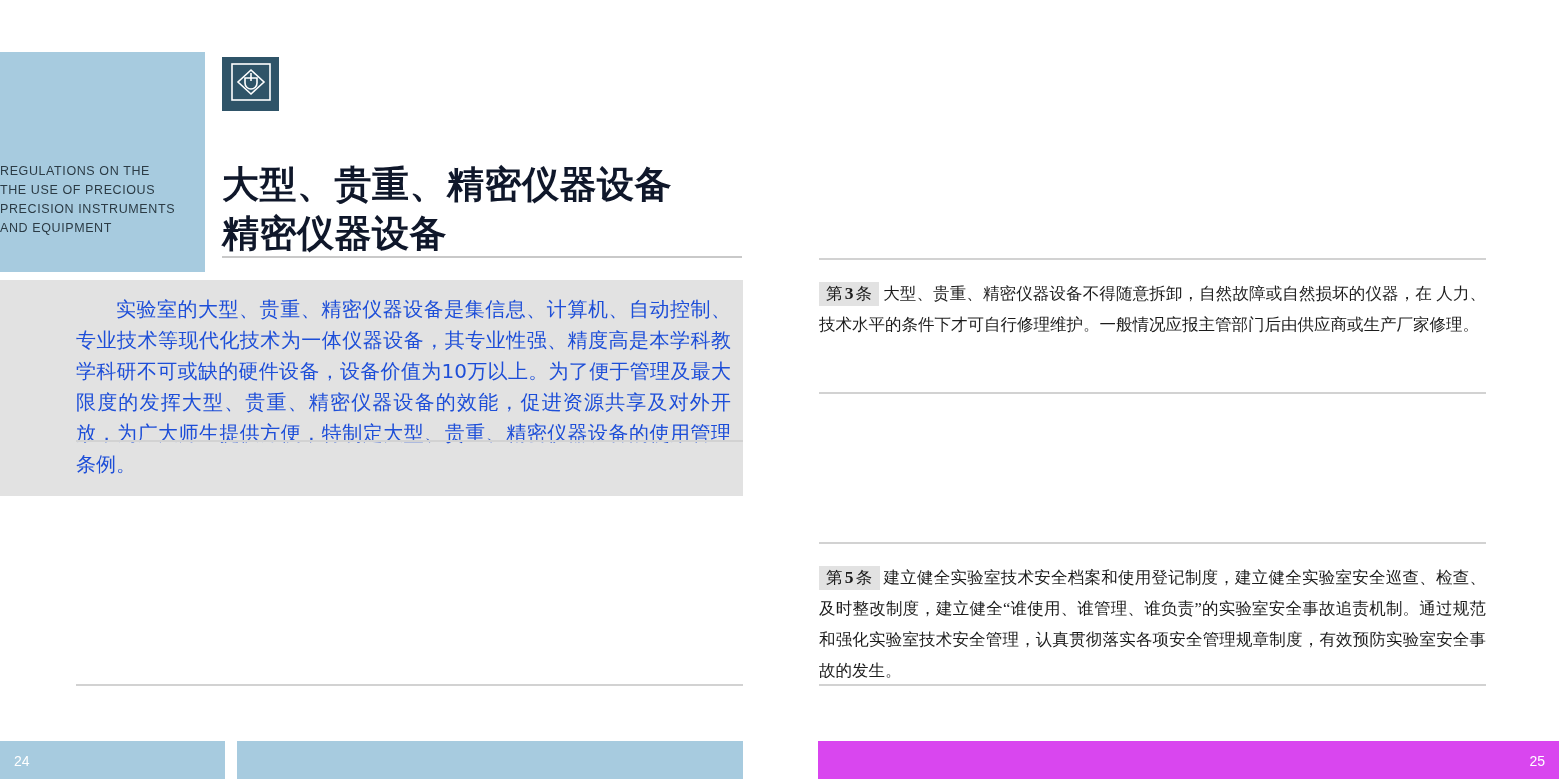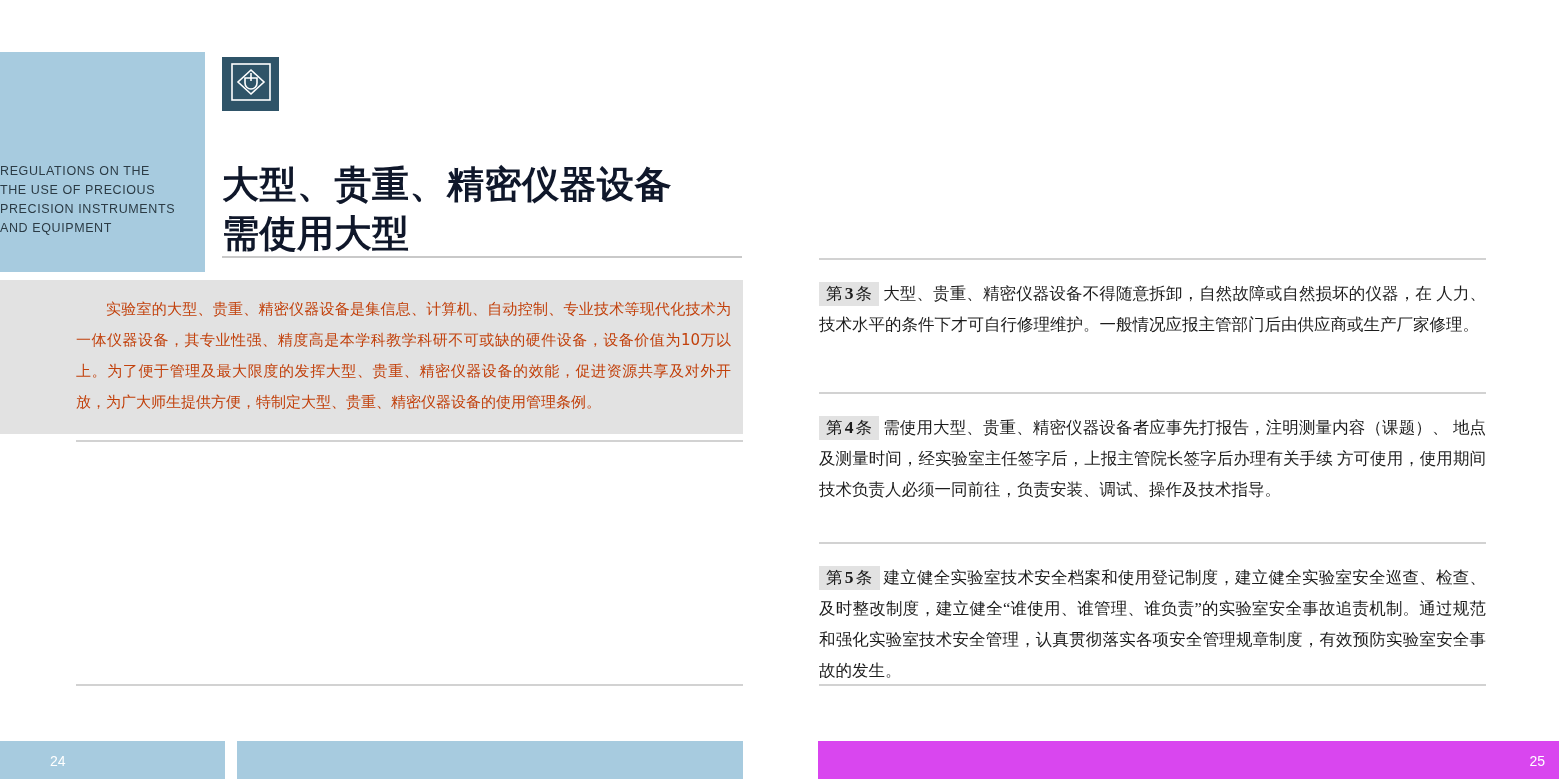--- a/index.html
+++ b/index.html
@@ -92,23 +92,23 @@
     position: absolute;
     left: 0;
     top: 280px;
     width: 743px;
     background: #e2e2e2;
     padding: 14px 0 16px 0;
     box-sizing: border-box;
   }
   .intro-text {
     margin: 0 12px 0 76px;
-    font-size: 15px;
+    font-size: 20px;
     line-height: 31px;
-    color: #c2410c;
+    color: #1d4ed8;
     text-align: justify;
     text-indent: 2em;
     font-family: "DejaVu Sans", "Liberation Sans", sans-serif;
   }
 
   .article {
     position: absolute;
     font-family: Liberation Serif, serif;
   }
   .article .sep {
@@ -181,21 +181,21 @@
   .fb2 { left: 237px; width: 506px; background: #a7cbdf; }
   .fb3 { left: 818px; width: 741px; background: #d946ef; }
 
   .pagenum {
     position: absolute;
     bottom: 10px;
     font-size: 14px;
     color: #ffffff;
     font-family: "Liberation Sans", sans-serif;
   }
-  .pn-left { left: 14px; margin-left: 36px; }
+  .pn-left { left: 14px; }
   .pn-right { right: 14px; }
 </style>
 </head>
 <body>
 
 <div class="page">
 
   <div class="left-page">
 
     <div class="blue-banner"></div>
@@ -213,21 +213,21 @@
           <rect x="1" y="1" width="38" height="36" fill="none" stroke="#ffffff" stroke-width="1.6"></rect>
           <polygon points="20,7 33,19 20,31 7,19" fill="none" stroke="#ffffff" stroke-width="1.6"></polygon>
           <path d="M14 15 h12 v5 a6 6 0 0 1 -12 0 z" fill="none" stroke="#ffffff" stroke-width="1.6"></path>
           <line x1="20" y1="10" x2="20" y2="18" stroke="#ffffff" stroke-width="1.6"></line>
         </svg>
       </span>
     </div>
 
     <div class="title-block">
       <div class="title-line">大型、贵重、精密仪器设备</div>
-      <div class="title-line">需使用大型</div>
+      <div class="title-line">精密仪器设备</div>
     </div>
     <div class="title-rule"></div>
 
     <div class="intro-box">
       <p class="intro-text">实验室的大型、贵重、精密仪器设备是集信息、计算机、自动控制、专业技术等现代化技术为一体仪器设备，其专业性强、精度高是本学科教学科研不可或缺的硬件设备，设备价值为10万以上。为了便于管理及最大限度的发挥大型、贵重、精密仪器设备的效能，促进资源共享及对外开放，为广大师生提供方便，特制定大型、贵重、精密仪器设备的使用管理条例。</p>
     </div>
 
     <div class="article" id="art1">
       <div class="sep"></div>
     </div>
@@ -240,23 +240,20 @@
 
     <div class="article" id="art3">
       <div class="sep"></div>
       <div class="article-body">
         <span class="art-label"><span>第</span><span class="num">3</span><span>条</span></span><span>大型、贵重、精密仪器设备不得随意拆卸，自然故障或自然损坏的仪器，在 人力、技术水平的条件下才可自行修理维护。一般情况应报主管部门后由供应商或生产厂家修理。</span>
       </div>
     </div>
 
     <div class="article" id="art4">
       <div class="sep"></div>
-      <div class="article-body">
-        <span class="art-label"><span>第</span><span class="num">4</span><span>条</span></span><span>需使用大型、贵重、精密仪器设备者应事先打报告，注明测量内容（课题）、 地点及测量时间，经实验室主任签字后，上报主管院长签字后办理有关手续 方可使用，使用期间技术负责人必须一同前往，负责安装、调试、操作及技术指导。</span>
-      </div>
     </div>
 
     <div class="article" id="art5">
       <div class="sep"></div>
       <div class="article-body">
         <span class="art-label"><span>第</span><span class="num">5</span><span>条</span></span><span>建立健全实验室技术安全档案和使用登记制度，建立健全实验室安全巡查、检查、及时整改制度，建立健全“谁使用、谁管理、谁负责”的实验室安全事故追责机制。通过规范和强化实验室技术安全管理，认真贯彻落实各项安全管理规章制度，有效预防实验室安全事故的发生。</span>
       </div>
     </div>
     <div id="art5-bottom"></div>
 

